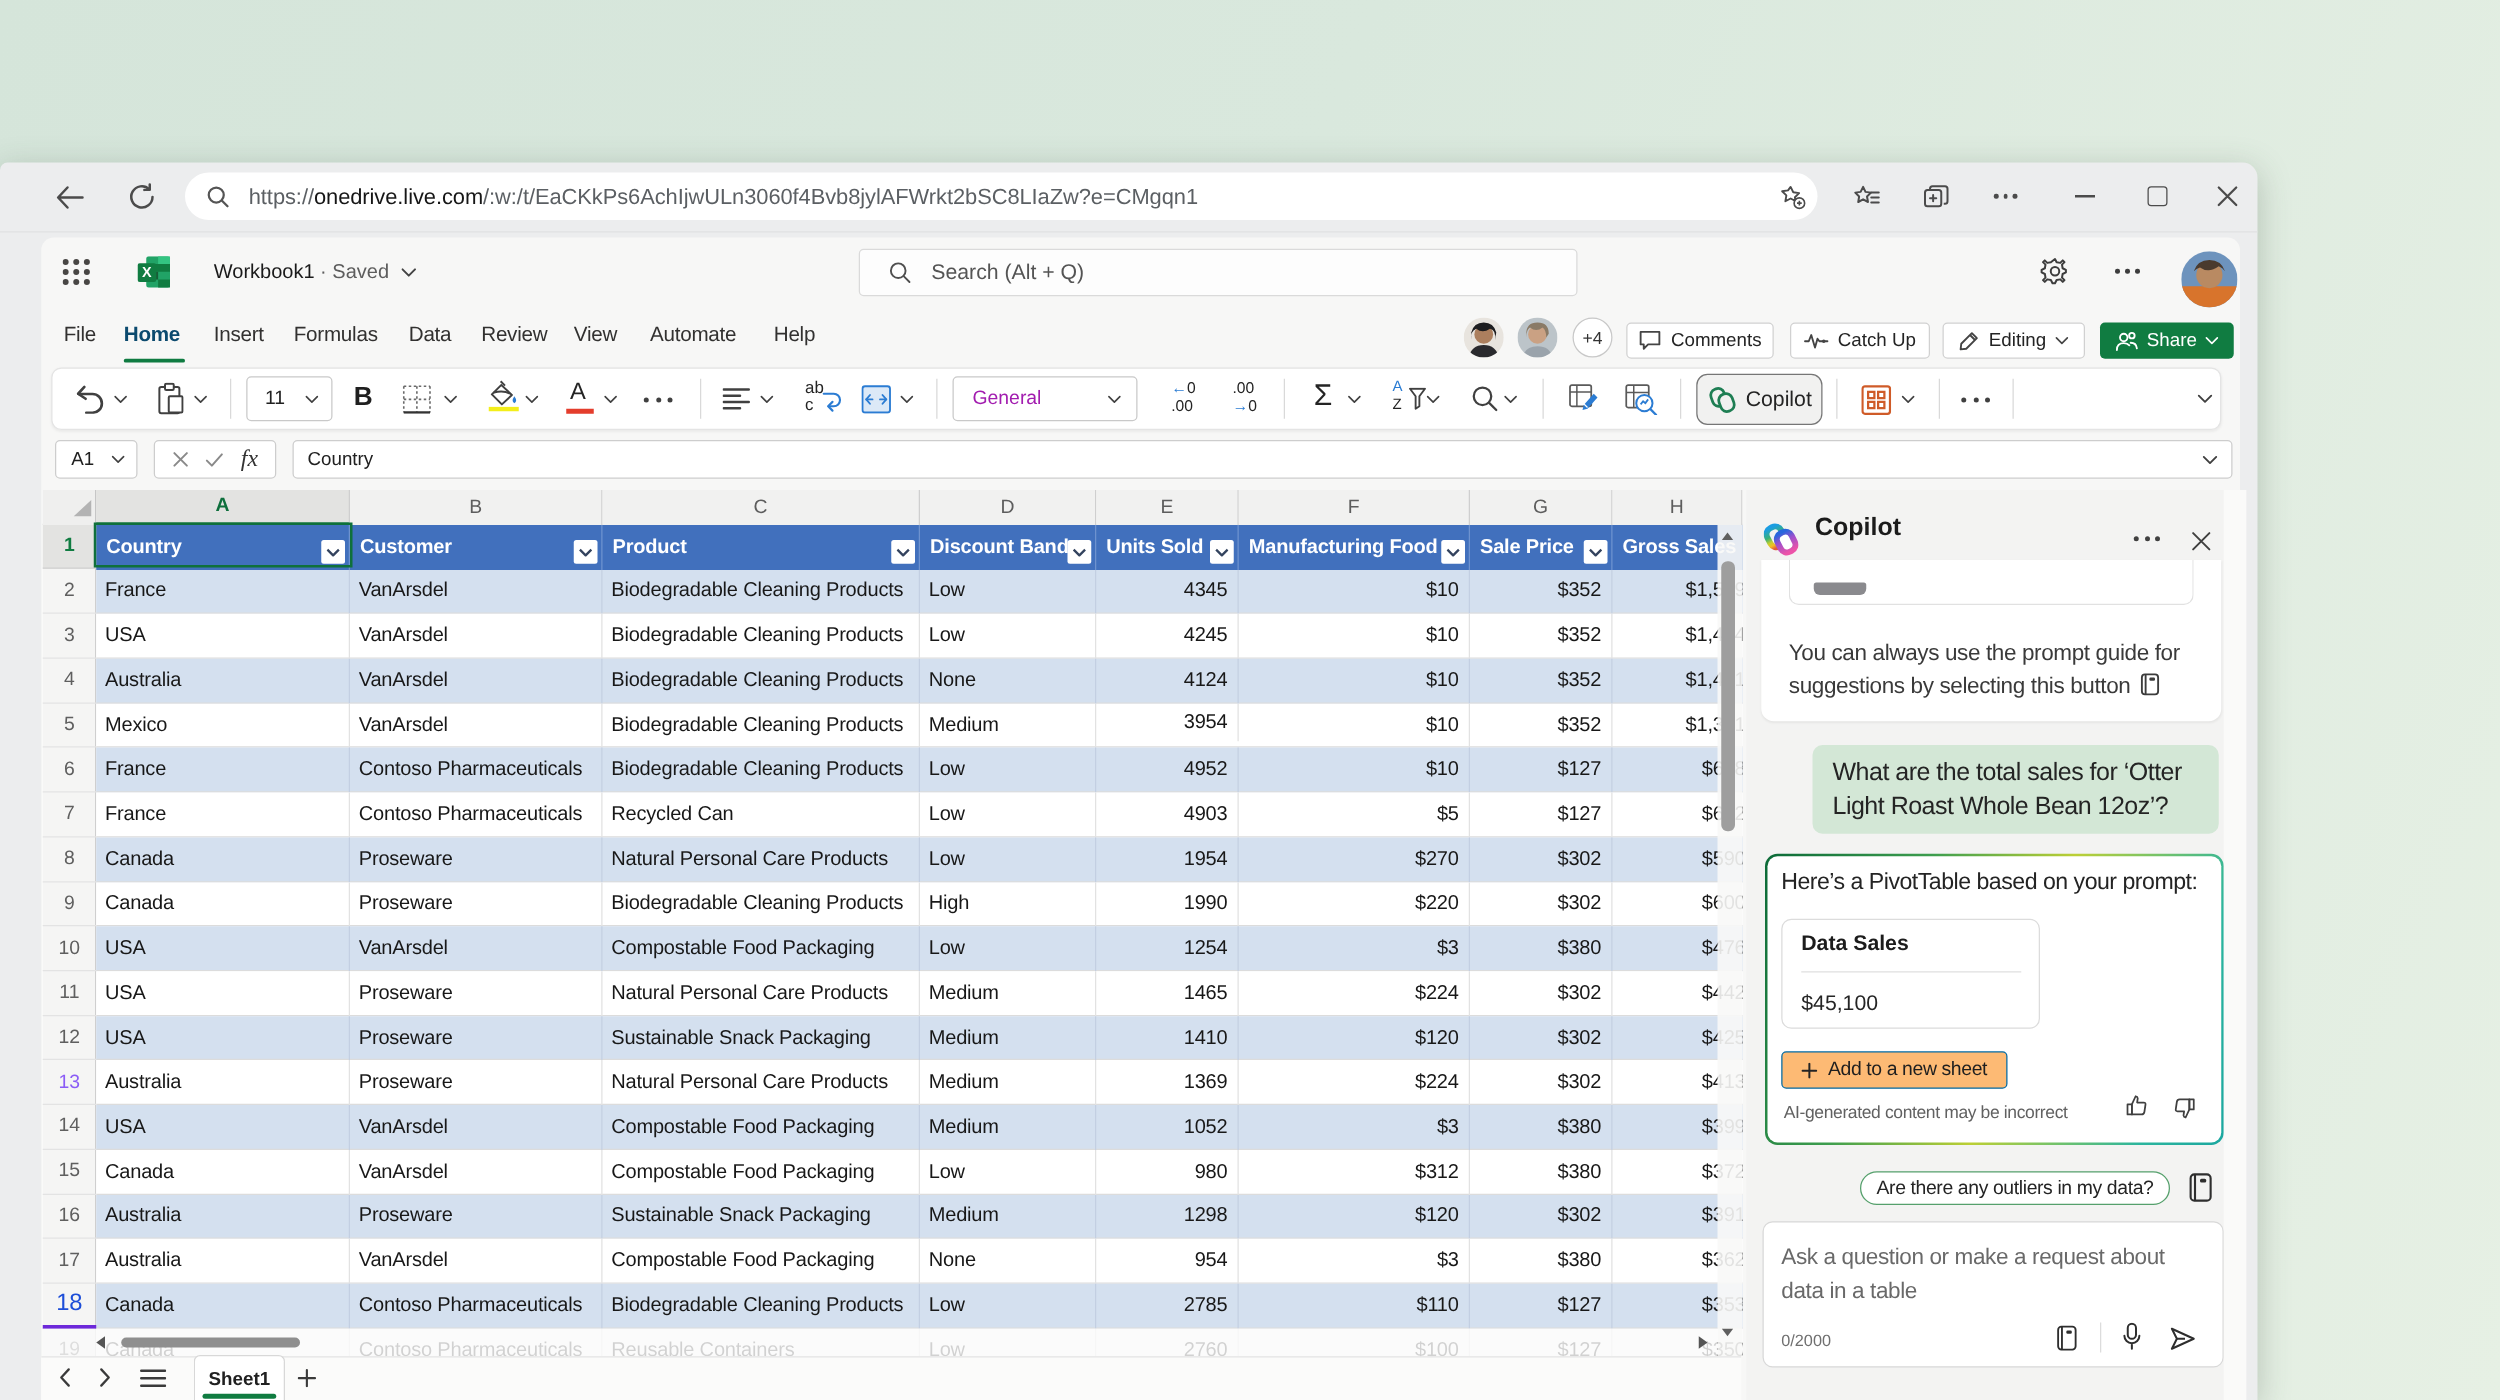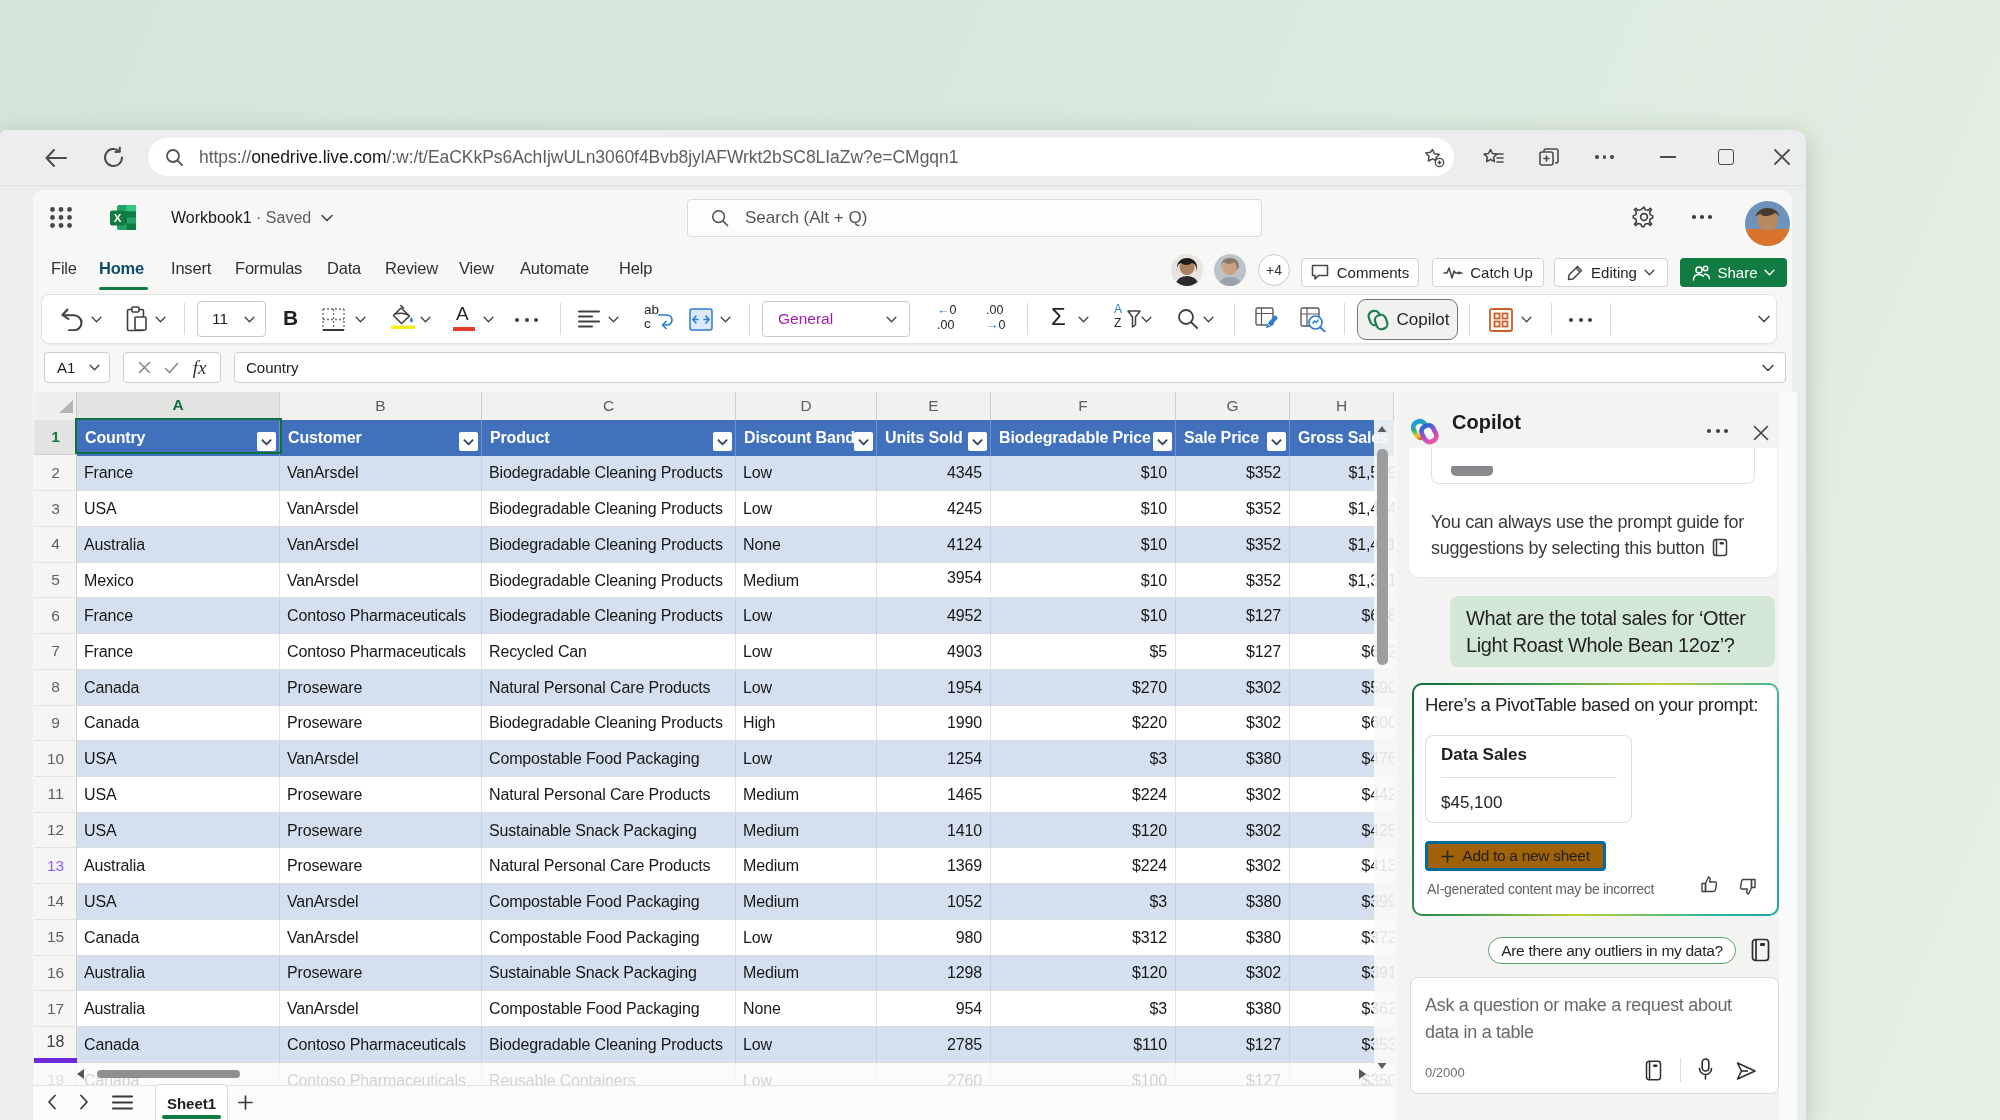--- a/index.html
+++ b/index.html
@@ -423,21 +423,21 @@
         <svg width="11" height="8" viewBox="0 0 12 8" fill="none" stroke="#33435e" stroke-width="2" stroke-linejoin="round">
           <path d="M1 1.5 L6 6.5 L11 1.5"></path>
         </svg>
       </div>
 <div style="position:absolute;left:843px;top:28px;width:114px;height:35.5px;border-right:1px solid #6e92cf;display:flex;align-items:center;padding-left:8px;color:#fff;font-weight:700;white-space:nowrap;">Units Sold</div>
 <div style="position:absolute;left:934px;top:40px;width:19px;height:19px;background:#fff;border-radius:2px;display:flex;align-items:center;justify-content:center;">
         <svg width="11" height="8" viewBox="0 0 12 8" fill="none" stroke="#33435e" stroke-width="2" stroke-linejoin="round">
           <path d="M1 1.5 L6 6.5 L11 1.5"></path>
         </svg>
       </div>
-<div style="position:absolute;left:957px;top:28px;width:185px;height:35.5px;border-right:1px solid #6e92cf;display:flex;align-items:center;padding-left:8px;color:#fff;font-weight:700;white-space:nowrap;">Biodegradable Price</div>
+<div style="position:absolute;left:957px;top:28px;width:185px;height:35.5px;border-right:1px solid #6e92cf;display:flex;align-items:center;padding-left:8px;color:#fff;font-weight:700;white-space:nowrap;">Manufacturing Food</div>
 <div style="position:absolute;left:1119px;top:40px;width:19px;height:19px;background:#fff;border-radius:2px;display:flex;align-items:center;justify-content:center;">
         <svg width="11" height="8" viewBox="0 0 12 8" fill="none" stroke="#33435e" stroke-width="2" stroke-linejoin="round">
           <path d="M1 1.5 L6 6.5 L11 1.5"></path>
         </svg>
       </div>
 <div style="position:absolute;left:1142px;top:28px;width:114px;height:35.5px;border-right:1px solid #6e92cf;display:flex;align-items:center;padding-left:8px;color:#fff;font-weight:700;white-space:nowrap;">Sale Price</div>
 <div style="position:absolute;left:1233px;top:40px;width:19px;height:19px;background:#fff;border-radius:2px;display:flex;align-items:center;justify-content:center;">
         <svg width="11" height="8" viewBox="0 0 12 8" fill="none" stroke="#33435e" stroke-width="2" stroke-linejoin="round">
           <path d="M1 1.5 L6 6.5 L11 1.5"></path>
         </svg>
@@ -623,21 +623,21 @@
 <div style="position:absolute;left:43px;top:635.02px;width:1365px;height:35.72px;background:#d4e0ef;border-bottom:1px solid #dcdcdc;">
         <div style="position:absolute;left:0px;top:0;width:203px;height:35.72px;border-right:1px solid #c3cfe2;display:flex;align-items:center;justify-content:flex-start;padding-left:7px;white-space:nowrap;">Canada</div>
         <div style="position:absolute;left:203px;top:0;width:202px;height:35.72px;border-right:1px solid #c3cfe2;display:flex;align-items:center;justify-content:flex-start;padding-left:7px;white-space:nowrap;">Contoso Pharmaceuticals</div>
         <div style="position:absolute;left:405px;top:0;width:254px;height:35.72px;border-right:1px solid #c3cfe2;display:flex;align-items:center;justify-content:flex-start;padding-left:7px;white-space:nowrap;">Biodegradable Cleaning Products</div>
         <div style="position:absolute;left:659px;top:0;width:141px;height:35.72px;border-right:1px solid #c3cfe2;display:flex;align-items:center;justify-content:flex-start;padding-left:7px;white-space:nowrap;">Low</div>
         <div style="position:absolute;left:800px;top:0;width:114px;height:35.72px;border-right:1px solid #c3cfe2;display:flex;align-items:center;justify-content:flex-end;padding-right:8px;white-space:nowrap;">2785</div>
         <div style="position:absolute;left:914px;top:0;width:185px;height:35.72px;border-right:1px solid #c3cfe2;display:flex;align-items:center;justify-content:flex-end;padding-right:8px;white-space:nowrap;">$110</div>
         <div style="position:absolute;left:1099px;top:0;width:114px;height:35.72px;border-right:1px solid #c3cfe2;display:flex;align-items:center;justify-content:flex-end;padding-right:8px;white-space:nowrap;">$127</div>
         <div style="position:absolute;left:1213px;top:0;width:146px;height:35.72px;border-right:1px solid #c3cfe2;display:flex;align-items:center;justify-content:flex-end;padding-right:8px;white-space:nowrap;">$353,695</div>
       </div>
-<div style="position:absolute;left:0;top:635.02px;width:43px;height:35.72px;display:flex;align-items:center;justify-content:center;font-size:16px;letter-spacing:0;color:#404040;border-bottom:5px solid #6d28d9;">18</div>
+<div style="position:absolute;left:0;top:635.02px;width:43px;height:35.72px;display:flex;align-items:center;justify-content:center;font-size:19px;letter-spacing:0;color:#1d4ed8;border-bottom:3px solid #6d28d9;">18</div>
 <div style="position:absolute;left:43px;top:670.74px;width:1365px;height:35.72px;background:#ffffff;border-bottom:1px solid #dcdcdc;">
         <div style="position:absolute;left:0px;top:0;width:203px;height:35.72px;border-right:1px solid #e2e2e2;display:flex;align-items:center;justify-content:flex-start;padding-left:7px;white-space:nowrap;">Canada</div>
         <div style="position:absolute;left:203px;top:0;width:202px;height:35.72px;border-right:1px solid #e2e2e2;display:flex;align-items:center;justify-content:flex-start;padding-left:7px;white-space:nowrap;">Contoso Pharmaceuticals</div>
         <div style="position:absolute;left:405px;top:0;width:254px;height:35.72px;border-right:1px solid #e2e2e2;display:flex;align-items:center;justify-content:flex-start;padding-left:7px;white-space:nowrap;">Reusable Containers</div>
         <div style="position:absolute;left:659px;top:0;width:141px;height:35.72px;border-right:1px solid #e2e2e2;display:flex;align-items:center;justify-content:flex-start;padding-left:7px;white-space:nowrap;">Low</div>
         <div style="position:absolute;left:800px;top:0;width:114px;height:35.72px;border-right:1px solid #e2e2e2;display:flex;align-items:center;justify-content:flex-end;padding-right:8px;white-space:nowrap;">2760</div>
         <div style="position:absolute;left:914px;top:0;width:185px;height:35.72px;border-right:1px solid #e2e2e2;display:flex;align-items:center;justify-content:flex-end;padding-right:8px;white-space:nowrap;">$100</div>
         <div style="position:absolute;left:1099px;top:0;width:114px;height:35.72px;border-right:1px solid #e2e2e2;display:flex;align-items:center;justify-content:flex-end;padding-right:8px;white-space:nowrap;">$127</div>
         <div style="position:absolute;left:1213px;top:0;width:146px;height:35.72px;border-right:1px solid #e2e2e2;display:flex;align-items:center;justify-content:flex-end;padding-right:8px;white-space:nowrap;">$350,520</div>
       </div>
@@ -706,21 +706,21 @@
 
 <div style="position:absolute;left:53px;top:204px;width:325px;height:71px;background:#d3e7d6;border-radius:8px;padding:9px 0 0 16px;font-size:20px;letter-spacing:-0.4px;line-height:27px;color:#242424;">What are the total sales for ‘Otter<br>Light Roast Whole Bean 12oz’?</div>
 
 <div style="position:absolute;left:15px;top:291px;width:367px;height:233px;border-radius:10px;background:linear-gradient(110deg,#0b6a38 0%,#3e9e4f 30%,#bccf35 55%,#2cb59e 85%,#1ba7a0 100%);"></div>
 <div style="position:absolute;left:17px;top:293px;width:363px;height:229px;border-radius:8px;background:#fff;"></div>
 <div style="position:absolute;left:28px;top:302px;font-size:18.5px;letter-spacing:-0.4px;color:#242424;">Here’s a PivotTable based on your prompt:</div>
 <div style="position:absolute;left:28px;top:343px;width:207px;height:88px;background:#fff;border:1px solid #dcdcdc;border-radius:8px;"></div>
 <div style="position:absolute;left:44px;top:348px;height:29px;display:flex;align-items:center;font-size:17px;font-weight:700;color:#1c1c1c;">Data Sales</div>
 <div style="position:absolute;left:44px;top:385px;width:176px;height:1px;background:#e0e0e0;"></div>
 <div style="position:absolute;left:44px;top:398px;height:26px;display:flex;align-items:center;font-size:17px;color:#242424;">$45,100</div>
-<div style="position:absolute;left:28px;top:449px;width:181px;height:30px;background:#a16207;border:3px solid #0369a1;border-radius:4px;display:flex;align-items:center;justify-content:center;gap:8px;font-size:15.5px;letter-spacing:-0.3px;color:#1f1f1f;">
+<div style="position:absolute;left:28px;top:449px;width:181px;height:30px;background:#fdba74;border:1px solid #0369a1;border-radius:4px;display:flex;align-items:center;justify-content:center;gap:8px;font-size:15.5px;letter-spacing:-0.3px;color:#1f1f1f;">
   <svg width="13" height="13" viewBox="0 0 13 13" stroke="#242424" stroke-width="1.6" stroke-linecap="round">
         <path d="M6.5 1 V12 M1 6.5 H12"></path>
       </svg>
   Add to a new sheet
 </div>
 <div style="position:absolute;left:30px;top:489px;font-size:14px;letter-spacing:-0.3px;color:#616161;">AI-generated content may be incorrect</div>
 <svg style="position:absolute;left:303px;top:483px;" width="19" height="19" viewBox="0 0 19 19" fill="none" stroke="#404040" stroke-width="1.4" stroke-linejoin="round">
  <path d="M5.5 8.5 L8.5 2 q1.5 .2 1.7 1.6 l-.5 3.4 h5.3 q1.6 0 1.4 1.6 l-.9 6 q-.3 1.9 -2.2 1.9 h-7.8 z"></path>
  <path d="M5.5 8.5 H2 v8 h3.5 z"></path>
 </svg>

